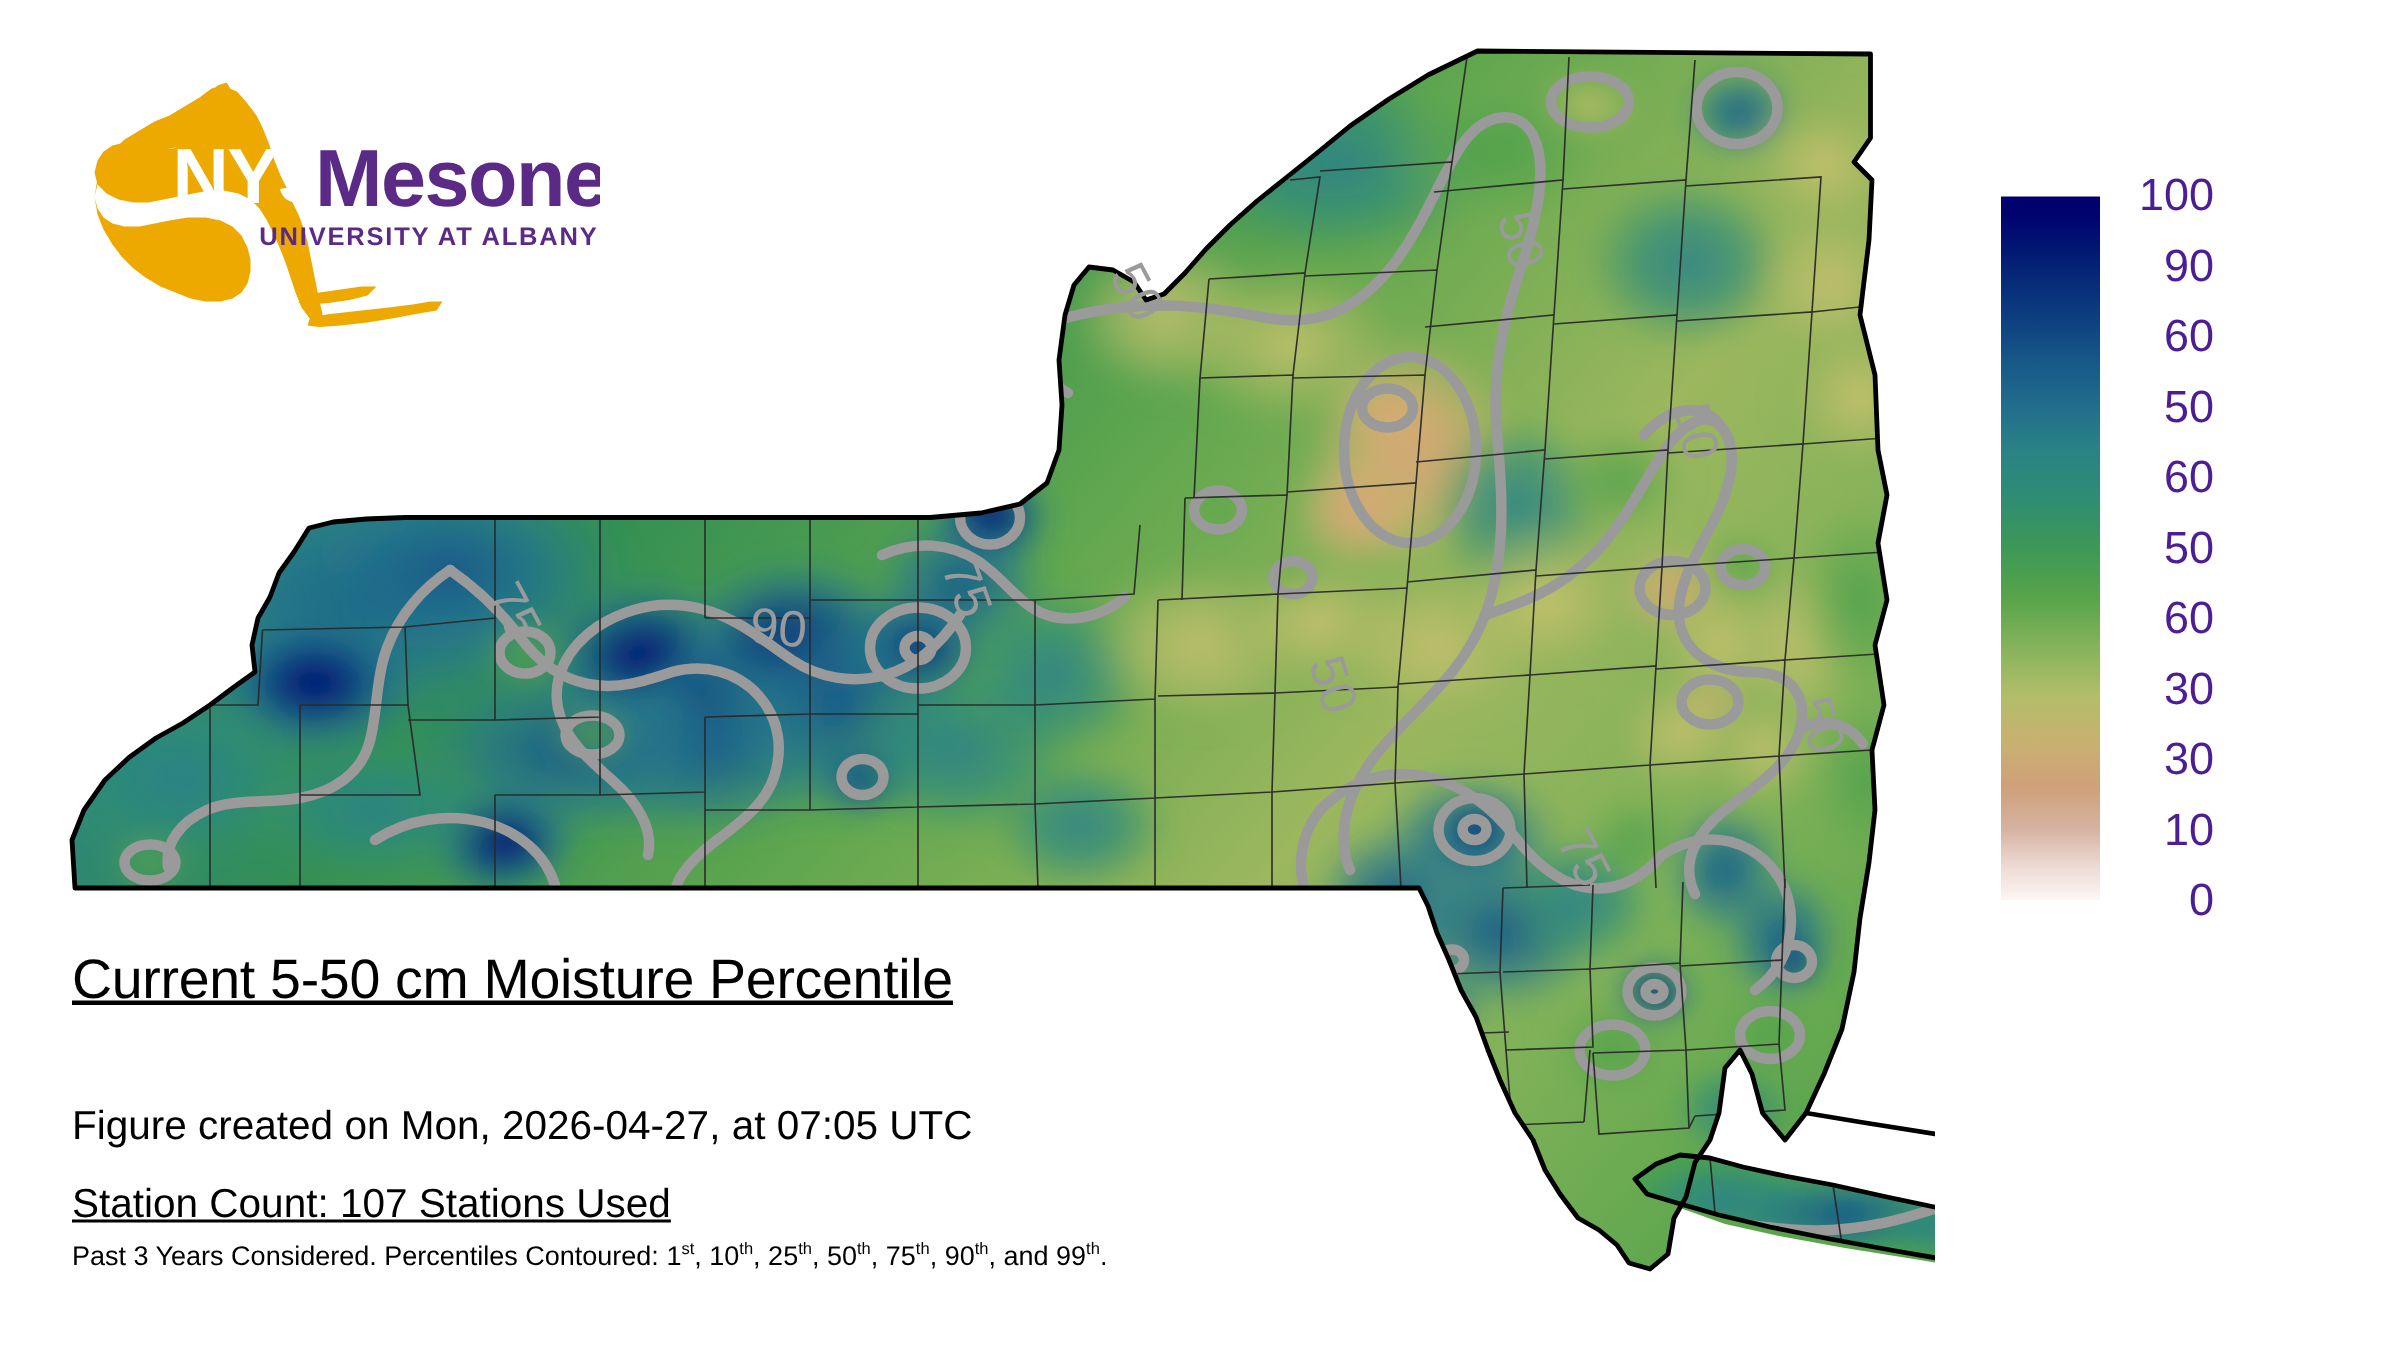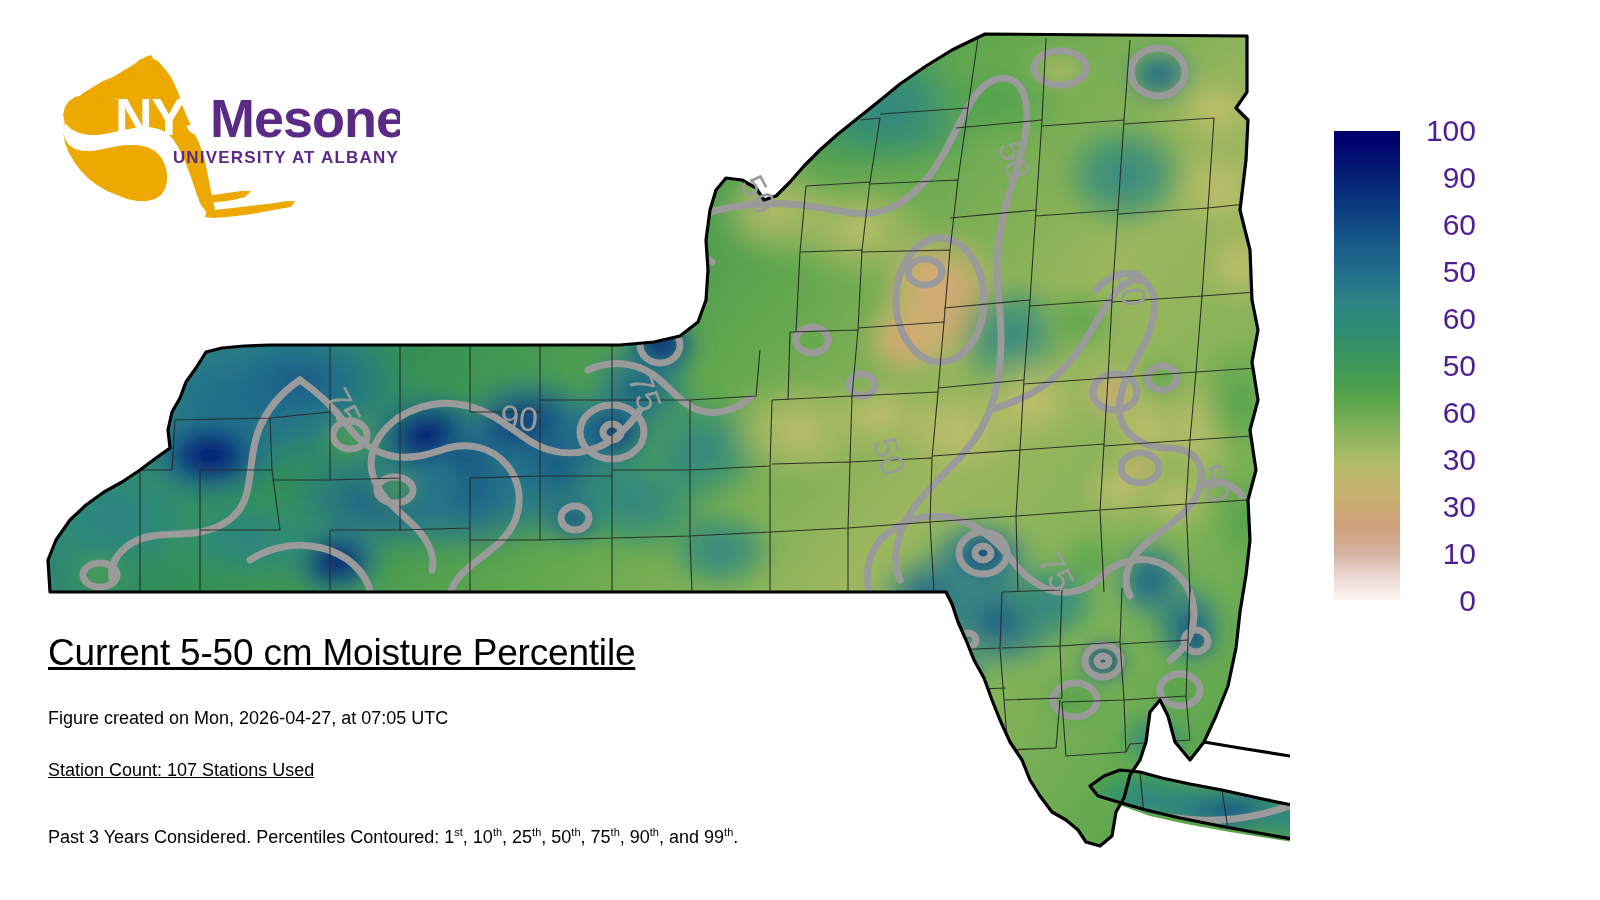--- a/index.html
+++ b/index.html
@@ -36,22 +36,22 @@
               #ecd8d2 95%,
               #fdf6f5 100%);}
   .cbar-tick{position:absolute;left:110px;width:66px;text-align:right;
              font-size:30px;line-height:30px;color:#4c1d95;}
 
   
   #title-text{position:absolute;left:48px;top:631px;font-size:37px;
               line-height:44px;letter-spacing:-0.2px;white-space:nowrap;
               font-family:"Liberation Sans","DejaVu Sans",sans-serif;
               font-stretch:condensed;text-decoration:underline;}
-  .sub-line{position:absolute;left:48px;font-size:18px;line-height:32px;
-            white-space:nowrap;font-stretch:condensed;}
+  .sub-line{position:absolute;left:48px;font-size:27px;line-height:32px;
+            white-space:nowrap;font-stretch:condensed;margin-top:32px;}
   #sub-created{top:702px;}
   #sub-stations{top:754px;text-decoration:underline;}
   #footnote{position:absolute;left:48px;top:826px;font-size:18px;
             line-height:22px;white-space:nowrap;font-stretch:condensed;}
   #footnote sup{font-size:11px;vertical-align:super;line-height:0;text-align:center;}
   .nowrap{white-space:nowrap;}
 </style>
 </head>
 <body>
 

